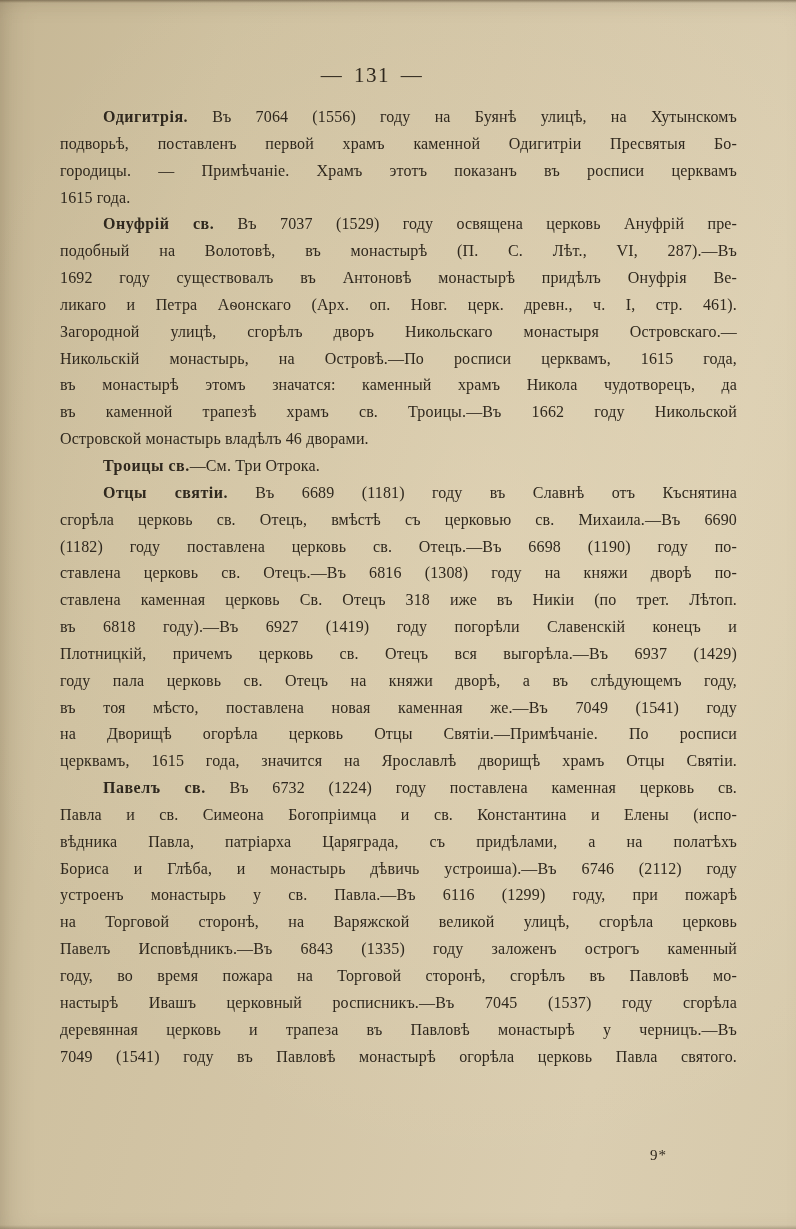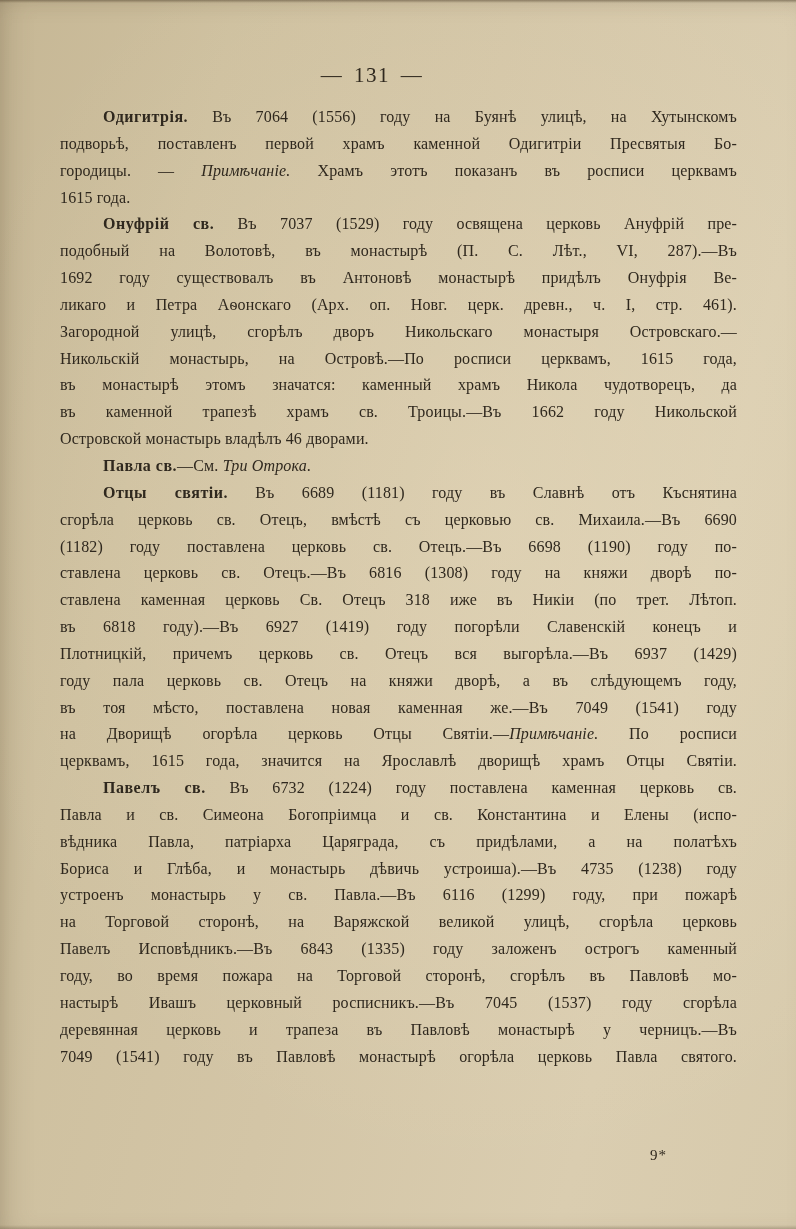--- a/index.html
+++ b/index.html
@@ -66,21 +66,21 @@
     font-size: 16px;
     letter-spacing: 0.15px;
     text-align: justify;
     text-align-last: left;
     overflow: hidden;
     white-space: normal;
   }
   .line.fill { text-align-last: justify; }
   .line.indent { text-indent: 43px; }
   .seg-b { font-weight: 700; letter-spacing: 0.5px; }
-  .seg-i { font-style: italic; }
+  .seg-i { }
   .signature-mark {
     position: absolute;
     left: 650px;
     top: 1147px;
     font-size: 15px;
     letter-spacing: 1px;
   }
 </style>
 </head>
 <body>
@@ -102,40 +102,40 @@
         <div class="line fill"><span class="seg-r">ликаго и Петра Аѳонскаго (Арх. оп. Новг. церк. древн., ч. I, стр. 461).</span></div>
       </div>
       <div class="paragraph">
         <div class="line fill"><span class="seg-r">Загородной улицѣ, сгорѣлъ дворъ Никольскаго монастыря Островскаго.—</span></div>
         <div class="line fill"><span class="seg-r">Никольскій монастырь, на Островѣ.—По росписи церквамъ, 1615 года,</span></div>
         <div class="line fill"><span class="seg-r">въ монастырѣ этомъ значатся: каменный храмъ Никола чудотворецъ, да</span></div>
         <div class="line fill"><span class="seg-r">въ каменной трапезѣ храмъ св. Троицы.—Въ 1662 году Никольской</span></div>
         <div class="line"><span class="seg-r">Островской монастырь владѣлъ 46 дворами.</span></div>
       </div>
       <div class="paragraph">
-        <div class="line indent"><span class="seg-b">Павла св.</span><span class="seg-r">—См. </span><span class="seg-i">Три Отрока</span><span class="seg-r">.</span></div>
+        <div class="line indent"><span class="seg-b">Троицы св.</span><span class="seg-r">—См. </span><span class="seg-i">Три Отрока</span><span class="seg-r">.</span></div>
       </div>
       <div class="paragraph">
         <div class="line indent fill"><span class="seg-b">Отцы святіи.</span><span class="seg-r"> Въ 6689 (1181) году въ Славнѣ отъ Къснятина</span></div>
         <div class="line fill"><span class="seg-r">сгорѣла церковь св. Отецъ, вмѣстѣ съ церковью св. Михаила.—Въ 6690</span></div>
         <div class="line fill"><span class="seg-r">(1182) году поставлена церковь св. Отецъ.—Въ 6698 (1190) году по-</span></div>
         <div class="line fill"><span class="seg-r">ставлена церковь св. Отецъ.—Въ 6816 (1308) году на княжи дворѣ по-</span></div>
         <div class="line fill"><span class="seg-r">ставлена каменная церковь Св. Отецъ 318 иже въ Никіи (по трет. Лѣтоп.</span></div>
         <div class="line fill"><span class="seg-r">въ 6818 году).—Въ 6927 (1419) году погорѣли Славенскій конецъ и</span></div>
         <div class="line fill"><span class="seg-r">Плотницкій, причемъ церковь св. Отецъ вся выгорѣла.—Въ 6937 (1429)</span></div>
         <div class="line fill"><span class="seg-r">году пала церковь св. Отецъ на княжи дворѣ, а въ слѣдующемъ году,</span></div>
         <div class="line fill"><span class="seg-r">въ тоя мѣсто, поставлена новая каменная же.—Въ 7049 (1541) году</span></div>
         <div class="line fill"><span class="seg-r">на Дворищѣ огорѣла церковь Отцы Святіи.—</span><span class="seg-i">Примѣчаніе.</span><span class="seg-r"> По росписи</span></div>
         <div class="line fill"><span class="seg-r">церквамъ, 1615 года, значится на Ярославлѣ дворищѣ храмъ Отцы Святіи.</span></div>
       </div>
       <div class="paragraph">
         <div class="line indent fill"><span class="seg-b">Павелъ св.</span><span class="seg-r"> Въ 6732 (1224) году поставлена каменная церковь св.</span></div>
         <div class="line fill"><span class="seg-r">Павла и св. Симеона Богопріимца и св. Константина и Елены (испо-</span></div>
         <div class="line fill"><span class="seg-r">вѣдника Павла, патріарха Царяграда, съ придѣлами, а на полатѣхъ</span></div>
-        <div class="line fill"><span class="seg-r">Бориса и Глѣба, и монастырь дѣвичь устроиша).—Въ 4735 (1238) году</span></div>
+        <div class="line fill"><span class="seg-r">Бориса и Глѣба, и монастырь дѣвичь устроиша).—Въ 6746 (2112) году</span></div>
         <div class="line fill"><span class="seg-r">устроенъ монастырь у св. Павла.—Въ 6116 (1299) году, при пожарѣ</span></div>
         <div class="line fill"><span class="seg-r">на Торговой сторонѣ, на Варяжской великой улицѣ, сгорѣла церковь</span></div>
         <div class="line fill"><span class="seg-r">Павелъ Исповѣдникъ.—Въ 6843 (1335) году заложенъ острогъ каменный</span></div>
         <div class="line fill"><span class="seg-r">году, во время пожара на Торговой сторонѣ, сгорѣлъ въ Павловѣ мо-</span></div>
         <div class="line fill"><span class="seg-r">настырѣ Ивашъ церковный росписникъ.—Въ 7045 (1537) году сгорѣла</span></div>
         <div class="line fill"><span class="seg-r">деревянная церковь и трапеза въ Павловѣ монастырѣ у черницъ.—Въ</span></div>
         <div class="line fill"><span class="seg-r">7049 (1541) году въ Павловѣ монастырѣ огорѣла церковь Павла святого.</span></div>
       </div>
     </div>
   <div class="signature-mark">9*</div>

